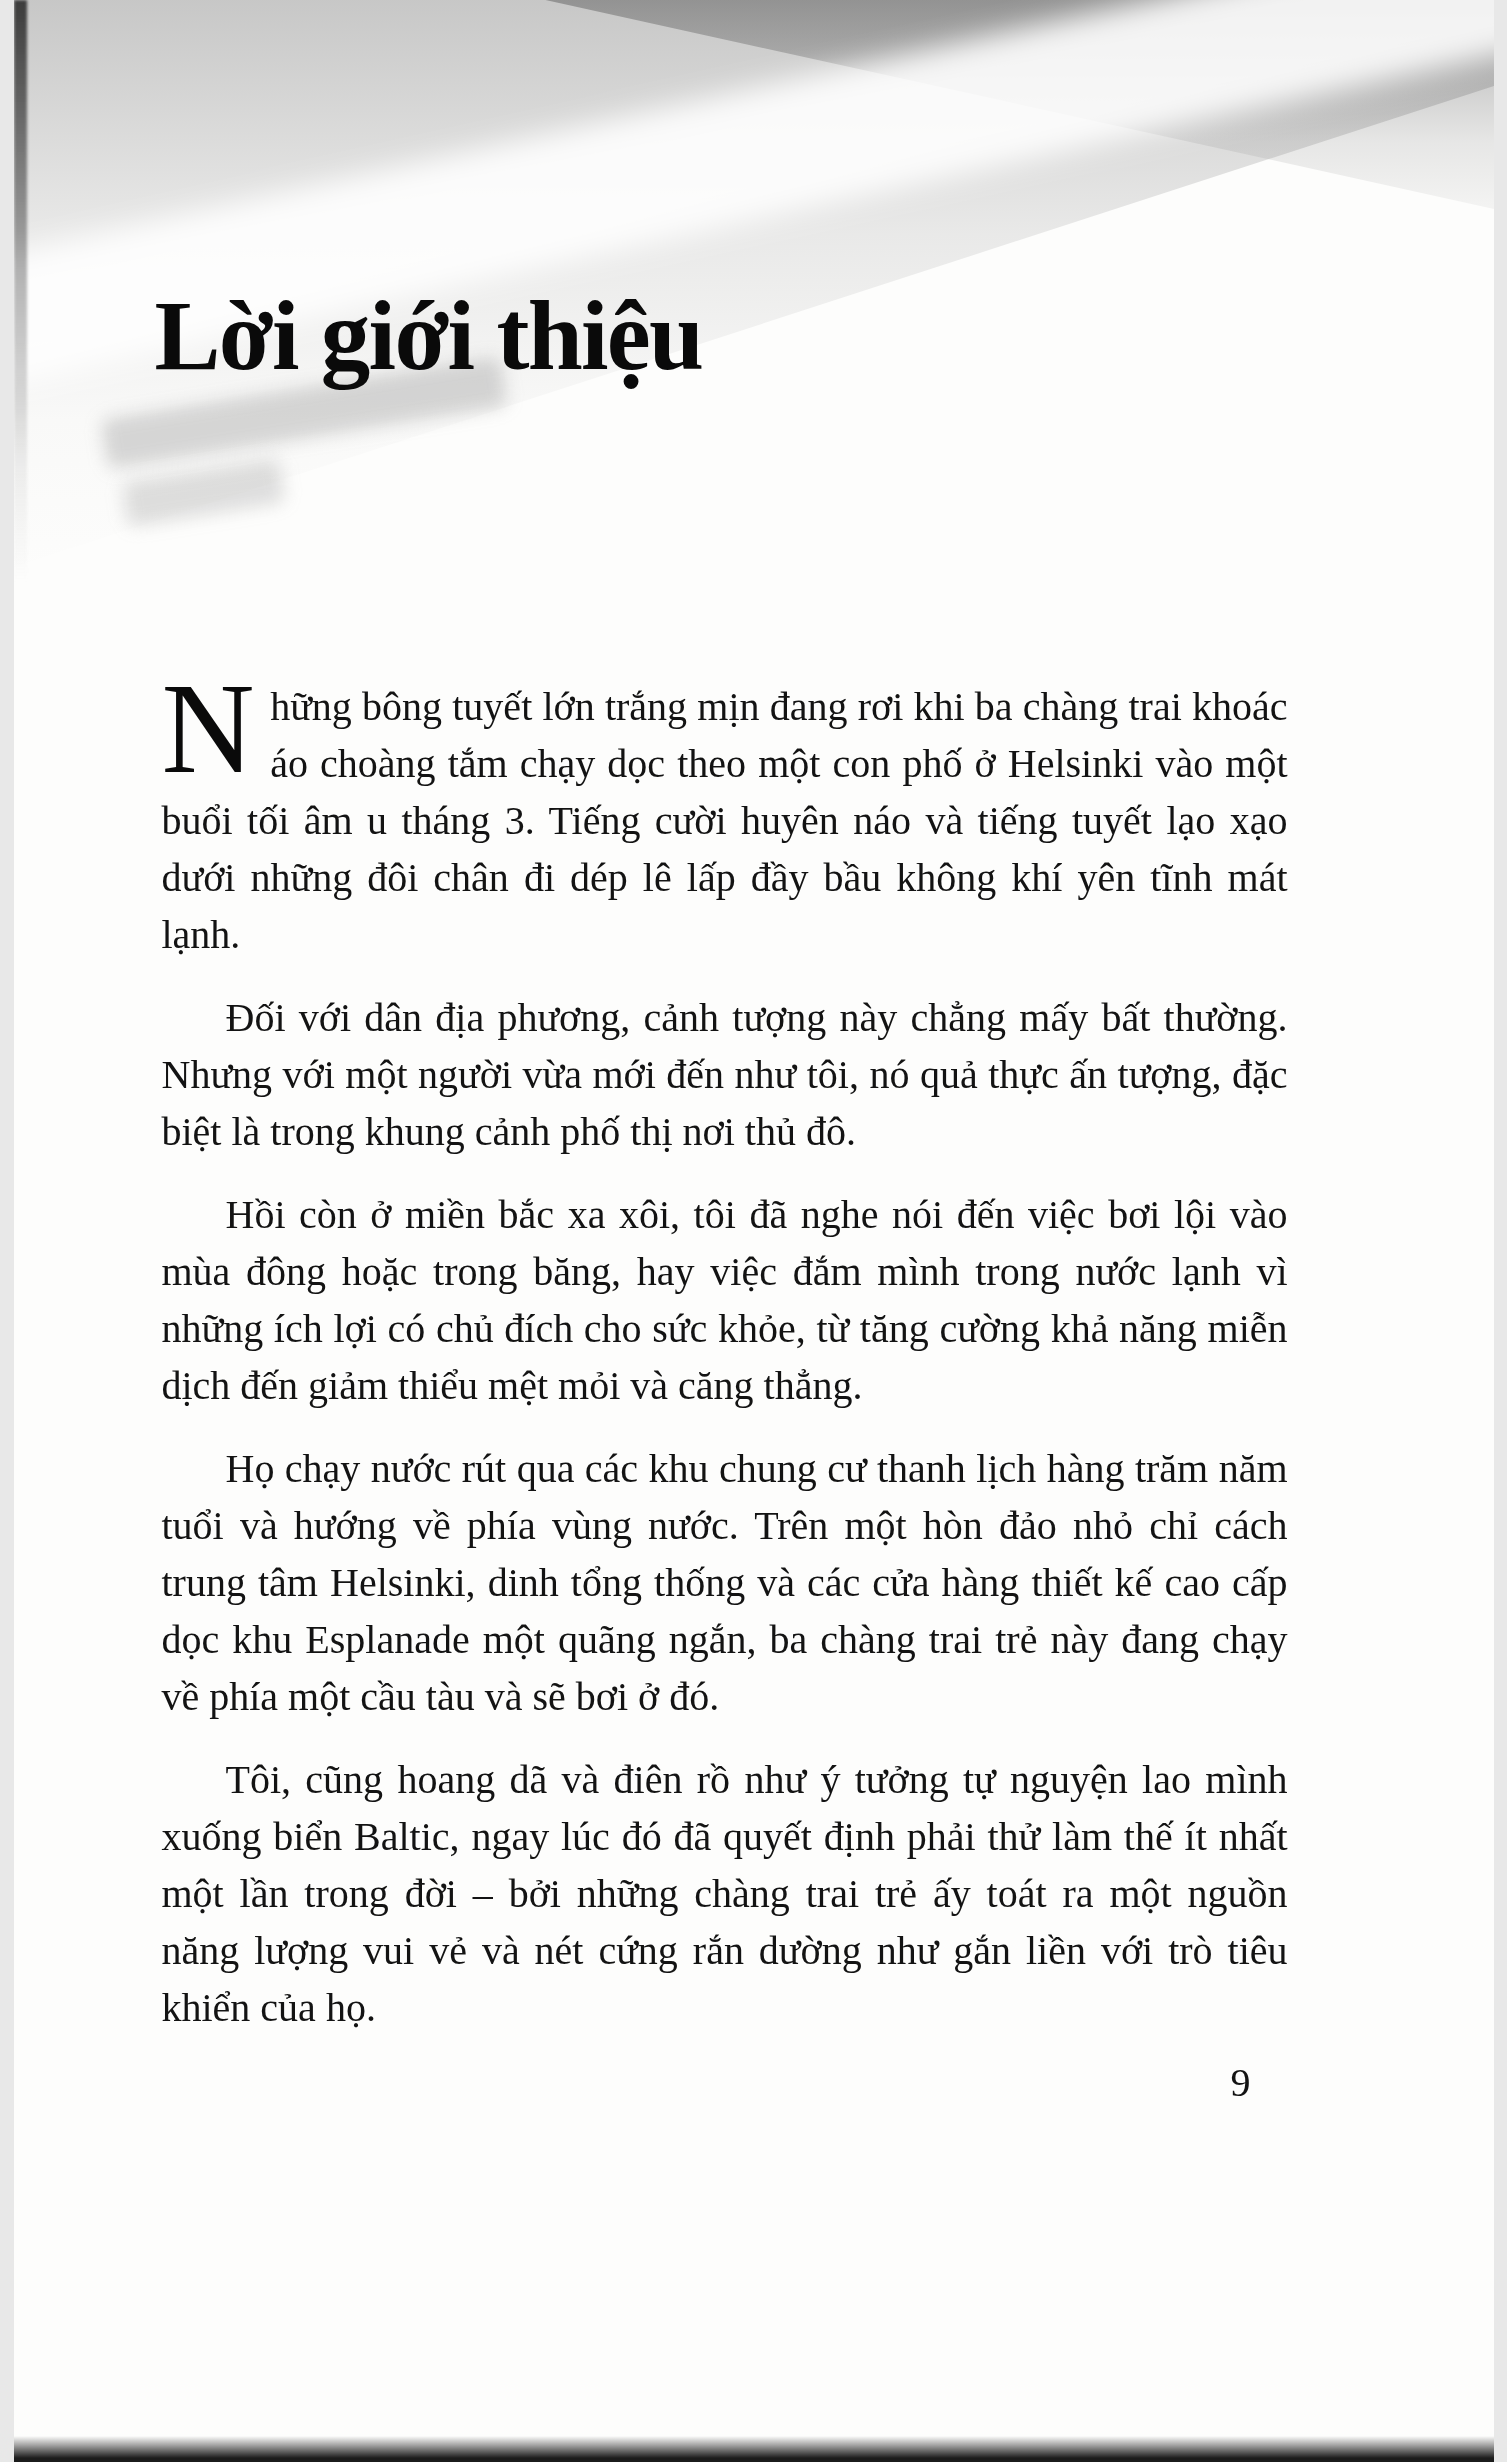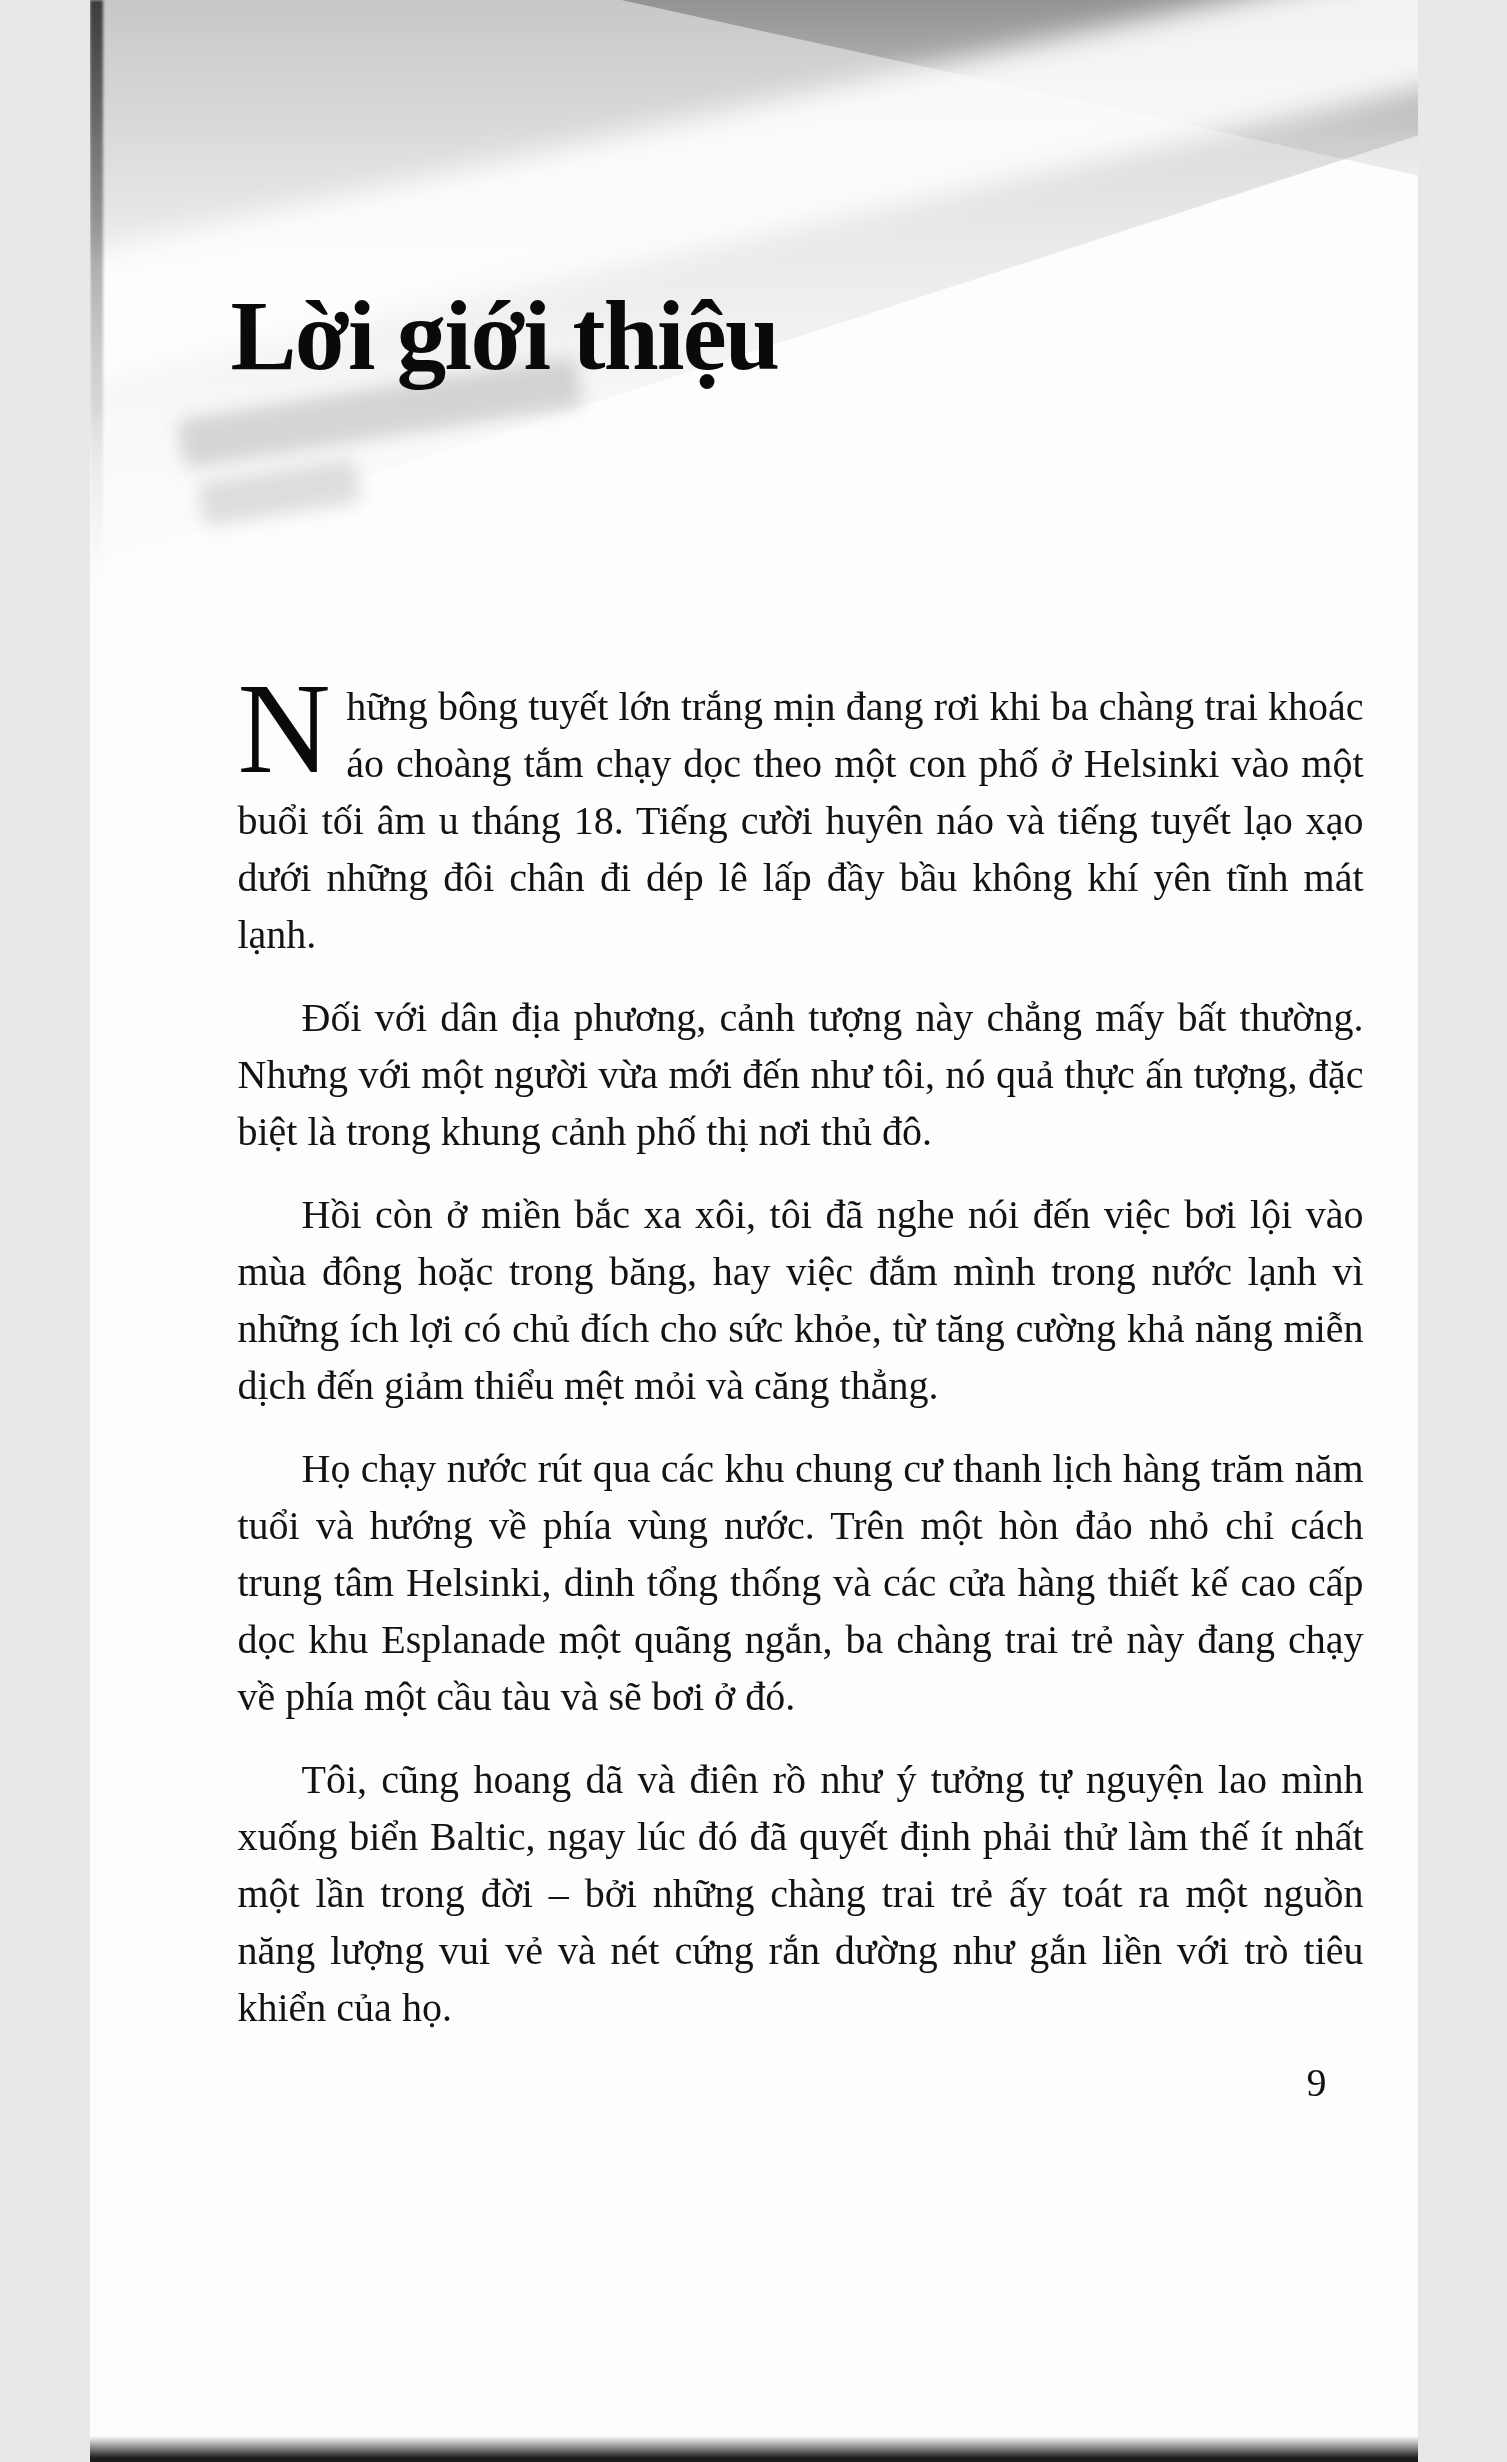--- a/index.html
+++ b/index.html
@@ -2,21 +2,21 @@
 <html style="font-size:13.7px"><head>
 <meta charset="utf-8">
 <style>
   html, body {
     margin: 0;
     padding: 0;
     background: #e8e8e8;
   }
   .page {
     position: relative;
-    width: 1328px;
+    width: 1480px;
     height: 2462px;
     margin: 0 auto;
     background: #fdfdfc;
     overflow: hidden;
     font-family: "Liberation Serif", "DejaVu Serif", serif;
     color: #141414;
   }
 
   
   .scan-shadow-topleft {
@@ -129,21 +129,21 @@
   <div class="scan-highlight-streak"></div>
   <div class="ghost-smudge-a"></div>
   <div class="ghost-smudge-b"></div>
   <div class="scan-edge-left"></div>
   <div class="scan-edge-bottom"></div>
 
   <h1 class="page-title">Lời giới thiệu</h1>
 
   <div class="body-text">
     <p>
-      <span class="drop-cap">N</span><span>hững bông tuyết lớn trắng mịn đang rơi khi ba chàng trai khoác áo choàng tắm chạy dọc theo một con phố ở Helsinki vào một buổi tối âm u tháng 18. Tiếng cười huyên náo và tiếng tuyết lạo xạo dưới những đôi chân đi dép lê lấp đầy bầu không khí yên tĩnh mát lạnh.</span>
+      <span class="drop-cap">N</span><span>hững bông tuyết lớn trắng mịn đang rơi khi ba chàng trai khoác áo choàng tắm chạy dọc theo một con phố ở Helsinki vào một buổi tối âm u tháng 3. Tiếng cười huyên náo và tiếng tuyết lạo xạo dưới những đôi chân đi dép lê lấp đầy bầu không khí yên tĩnh mát lạnh.</span>
     </p>
     <p class="ind">Đối với dân địa phương, cảnh tượng này chẳng mấy bất thường. Nhưng với một người vừa mới đến như tôi, nó quả thực ấn tượng, đặc biệt là trong khung cảnh phố thị nơi thủ đô.</p>
     <p class="ind">Hồi còn ở miền bắc xa xôi, tôi đã nghe nói đến việc bơi lội vào mùa đông hoặc trong băng, hay việc đắm mình trong nước lạnh vì những ích lợi có chủ đích cho sức khỏe, từ tăng cường khả năng miễn dịch đến giảm thiểu mệt mỏi và căng thẳng.</p>
     <p class="ind">Họ chạy nước rút qua các khu chung cư thanh lịch hàng trăm năm tuổi và hướng về phía vùng nước. Trên một hòn đảo nhỏ chỉ cách trung tâm Helsinki, dinh tổng thống và các cửa hàng thiết kế cao cấp dọc khu Esplanade một quãng ngắn, ba chàng trai trẻ này đang chạy về phía một cầu tàu và sẽ bơi ở đó.</p>
     <p class="ind">Tôi, cũng hoang dã và điên rồ như ý tưởng tự nguyện lao mình xuống biển Baltic, ngay lúc đó đã quyết định phải thử làm thế ít nhất một lần trong đời – bởi những chàng trai trẻ ấy toát ra một nguồn năng lượng vui vẻ và nét cứng rắn dường như gắn liền với trò tiêu khiển của họ.</p>
   </div>
 
   <div class="page-number">9</div>
 
 </div>

